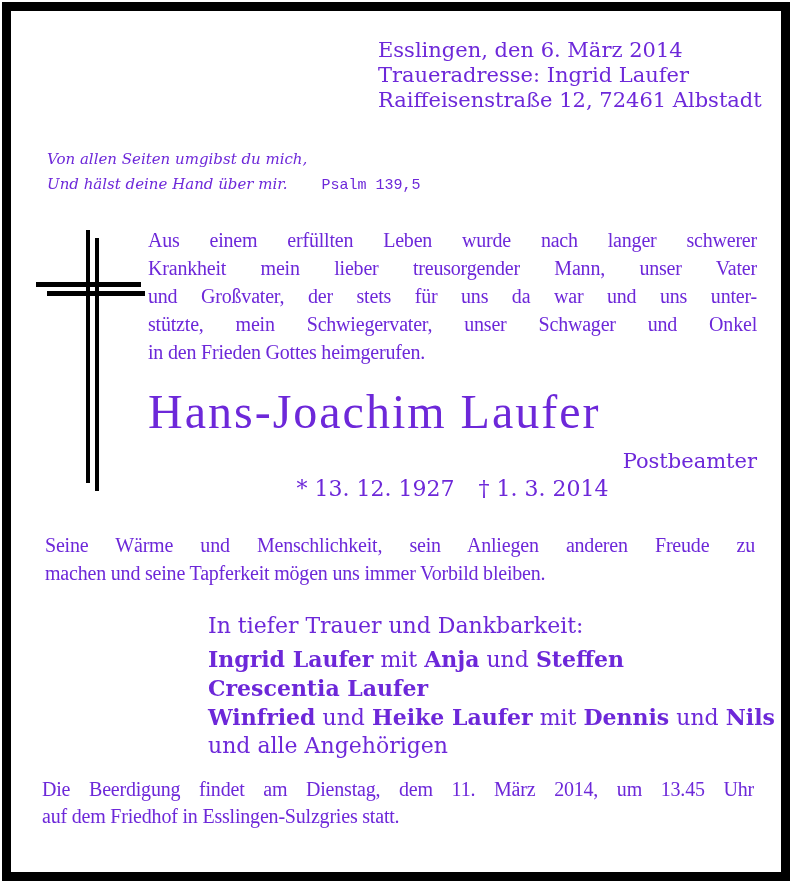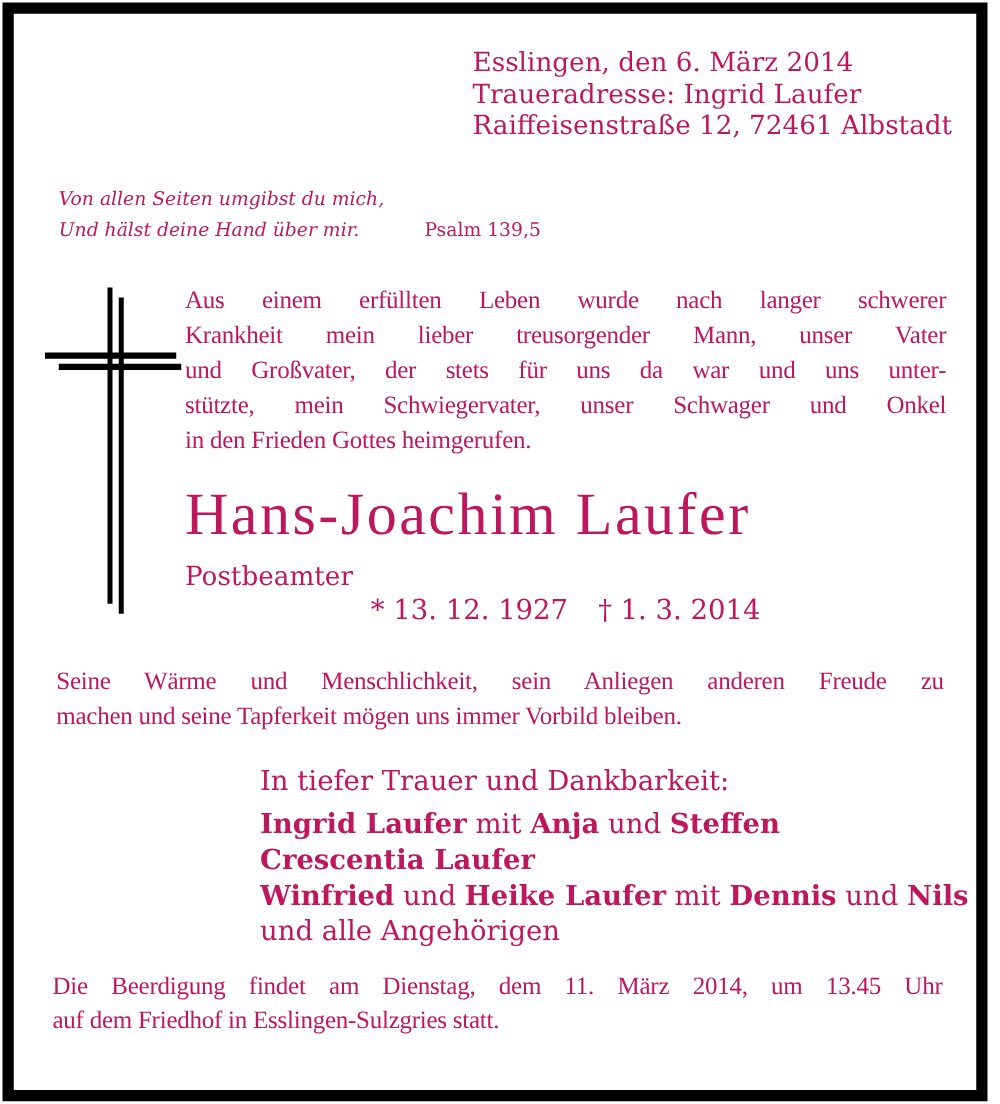--- a/index.html
+++ b/index.html
@@ -5,21 +5,21 @@
   html, body {
     margin: 0;
     padding: 0;
     background: #ffffff;
   }
   .sheet {
     position: relative;
     width: 792px;
     height: 883px;
     background: #ffffff;
-    color: #be185d;
+    color: #6d28d9;
     font-family: "Liberation Serif", serif;
     overflow: hidden;
   }
   .frame {
     position: absolute;
     left: 2px; top: 2px; right: 2px; bottom: 2px;
     border: 9px solid #000000;
     pointer-events: none;
   }
   
@@ -36,21 +36,22 @@
     position: absolute;
     left: 47px; top: 147px;
     font-family: "DejaVu Serif", serif;
     font-style: italic;
     font-size: 15px;
     line-height: 25px;
     white-space: nowrap;
   }
   .psalm-ref {
     font-style: normal;
-    margin-left: 52px;
+    margin-left: 34px;
+    font-family: Liberation Mono, monospace;
   }
   
   .cross-part {
     position: absolute;
     background: #000000;
   }
   .cv1 { left: 86px; top: 230px; width: 4px; height: 253px; }
   .cv2 { left: 95px; top: 238px; width: 4px; height: 253px; }
   .ch1 { left: 36px; top: 282px; width: 105px; height: 5px; }
   .ch2 { left: 47px; top: 291px; width: 98px; height: 5px; }
@@ -75,21 +76,21 @@
     left: 148px; top: 384px;
     width: 609px;
     font-size: 48px;
     letter-spacing: 2px;
     white-space: nowrap;
   }
   .profession {
     position: absolute;
     left: 148px; top: 449px;
     width: 609px;
-    text-align: left;
+    text-align: right;
     font-family: "DejaVu Serif", serif;
     font-size: 21px;
   }
   .dates {
     position: absolute;
     left: 148px; top: 476px;
     width: 609px;
     text-align: center;
     font-family: "DejaVu Serif", serif;
     font-size: 22px;

